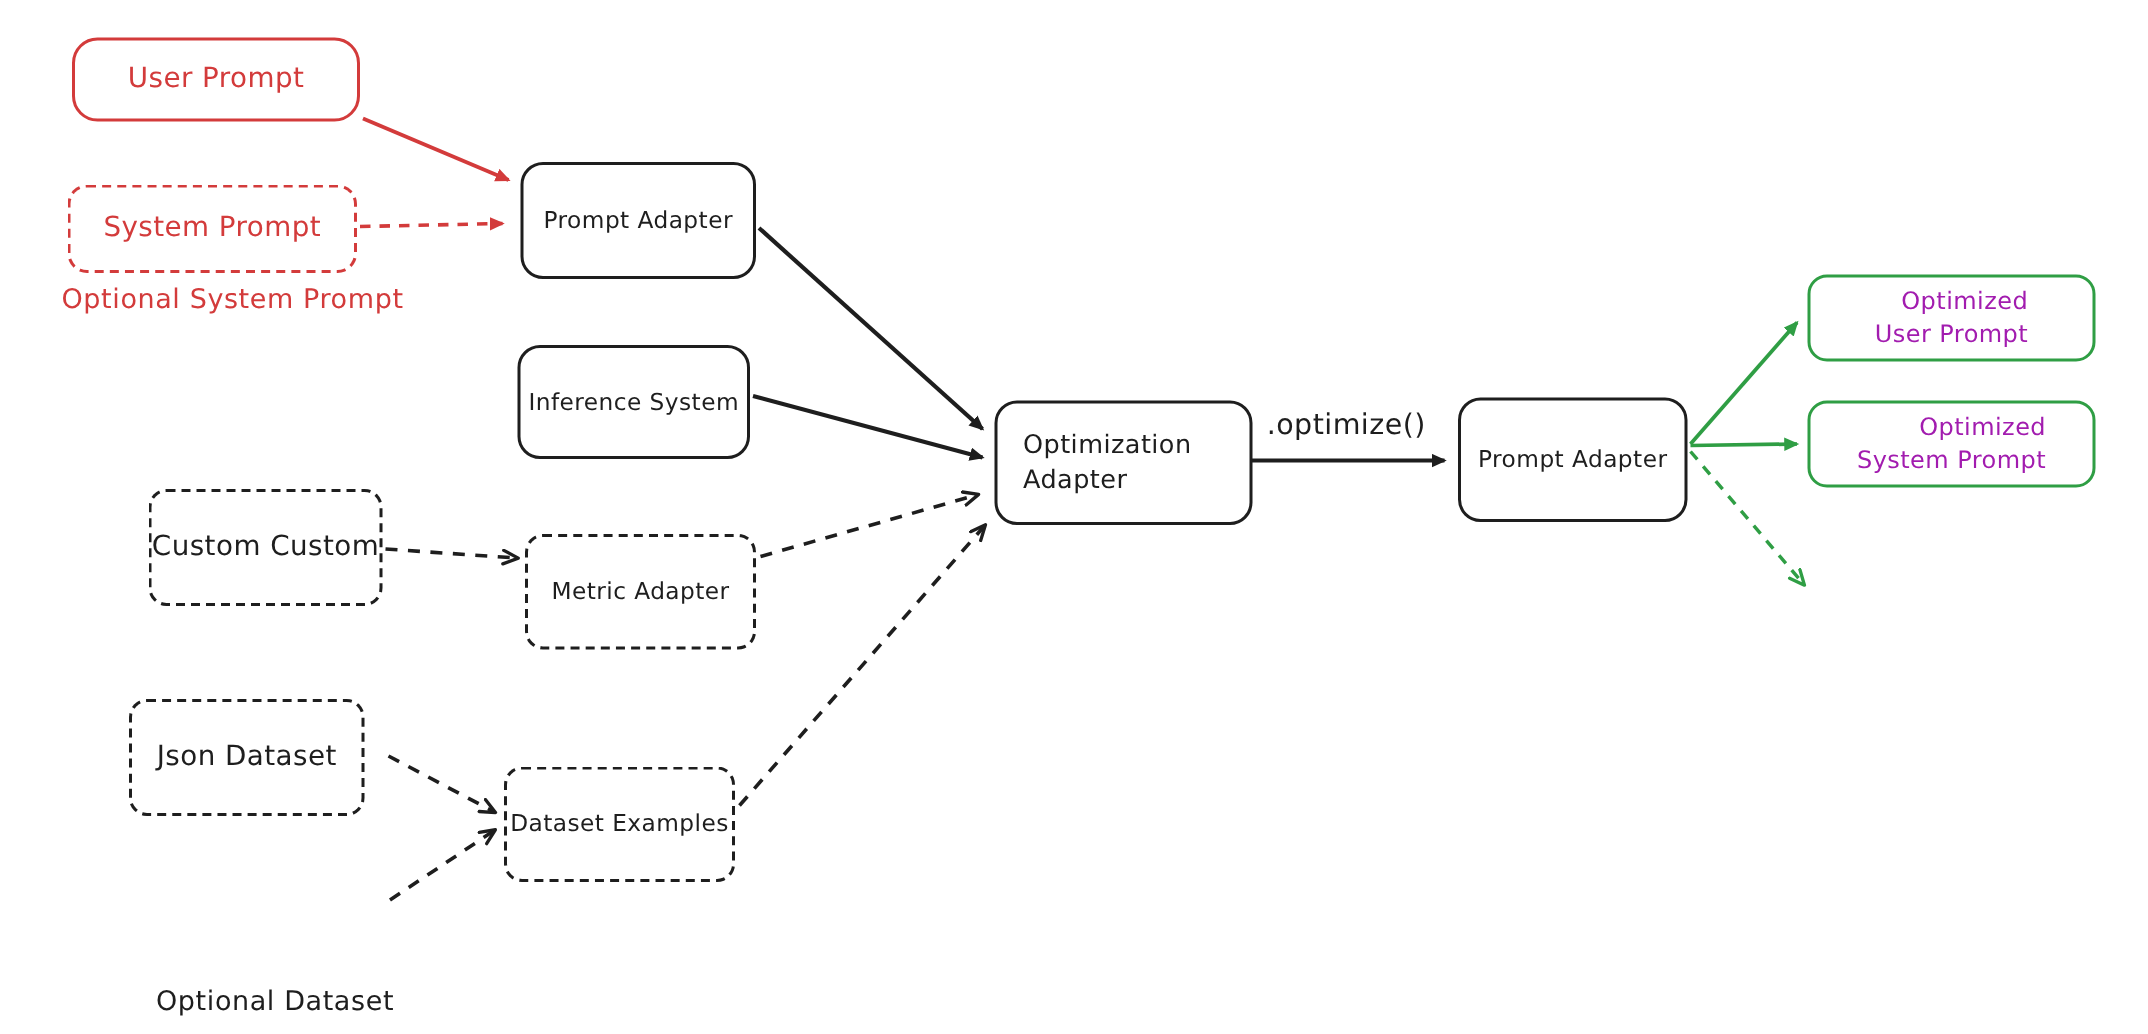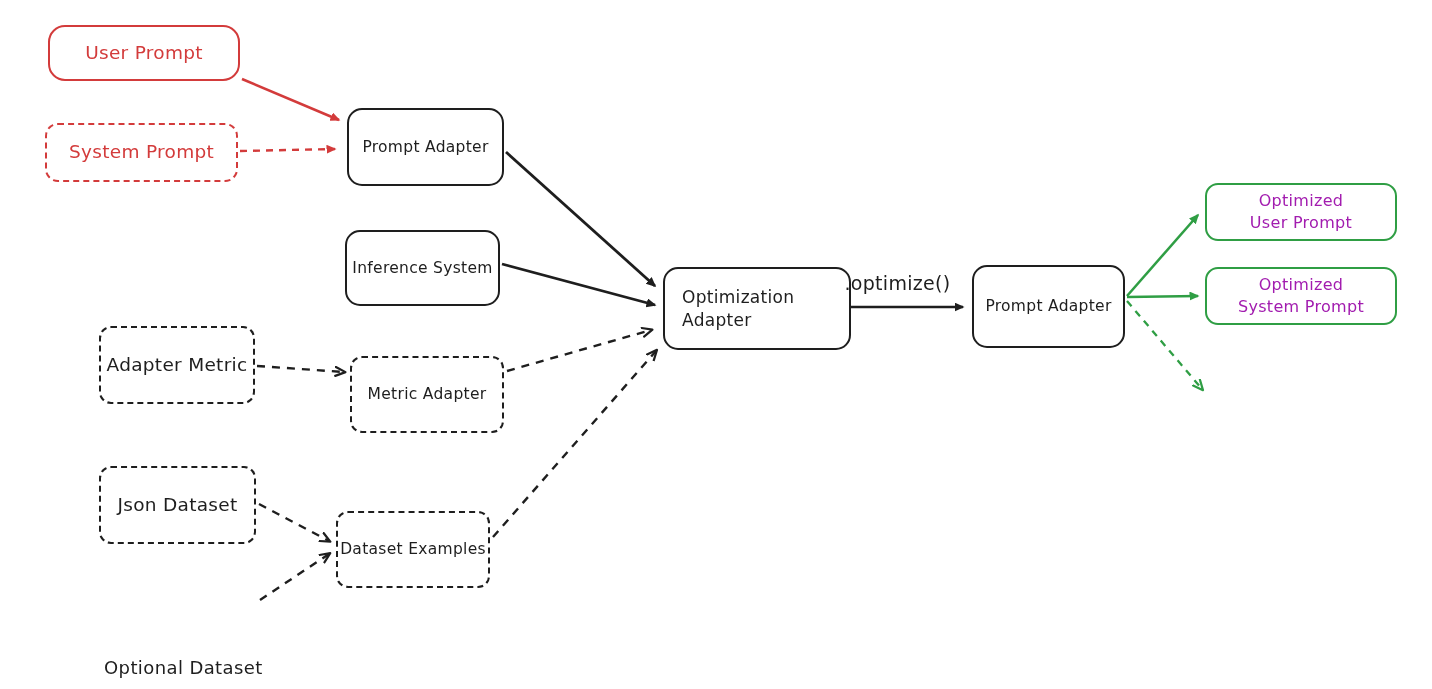--- a/index.html
+++ b/index.html
@@ -12,21 +12,21 @@
     overflow:hidden;
   }
   #edges{position:absolute;left:0;top:0;width:1432px;height:689px;}
   .node{
     position:absolute;
     box-sizing:border-box;
     border:2.3px solid #1e1e1e;
     border-radius:15px;
     background:#ffffff;
     display:flex;align-items:center;justify-content:center;
-    text-align:center;
+    text-align:right;
     white-space:pre-line;
     font-size:15.5px;
     line-height:1.35;
     letter-spacing:0.3px;
   }
   .node.big{font-size:18.5px;}
   .node.dashed{border-style:dashed;}
   .node.red{border-color:#d33b3b;color:#d33b3b;}
   .node.green{border-color:#2f9e44;color:#a21caf;}
   .node.left-text{justify-content:flex-start;text-align:left;padding-left:17px;}
@@ -85,38 +85,39 @@
 
     <path d="M1127,296 L1198,215" stroke="#2f9e44" stroke-width="2.5" fill="none" marker-end="url(#mFillGreen)"></path>
     <path d="M1127,297 L1198,296" stroke="#2f9e44" stroke-width="2.5" fill="none" marker-end="url(#mFillGreen)"></path>
     <path d="M1127,301 L1202,389" stroke="#2f9e44" stroke-width="2.3" fill="none" stroke-dasharray="7 6" marker-end="url(#mOpenGreen)"></path>
   </svg>
 
   <div class="node red big" style="left:48px;top:25px;width:192px;height:56px;border-radius:17px;">User Prompt</div>
 
   <div class="node red big dashed" style="left:45px;top:123px;width:193px;height:59px;border-radius:13px;">System Prompt</div>
 
+  <div class="caption red" style="left:41px;top:189px;">Optional System Prompt</div>
 
   <div class="node" style="left:347px;top:108px;width:157px;height:78px;">Prompt Adapter</div>
 
   <div class="node" style="left:345px;top:230px;width:155px;height:76px;">Inference System</div>
 
-  <div class="node big dashed" style="left:99px;top:326px;width:156px;height:78px;border-radius:12px;">Adapter Metric</div>
+  <div class="node big dashed" style="left:99px;top:326px;width:156px;height:78px;border-radius:12px;">Custom Custom</div>
 
 
   <div class="node dashed" style="left:350px;top:356px;width:154px;height:77px;border-radius:12px;">Metric Adapter</div>
 
-  <div class="node big dashed" style="left:99px;top:466px;width:157px;height:78px;border-radius:12px;">Json Dataset</div>
+  <div class="node big dashed" style="left:86px;top:466px;width:157px;height:78px;border-radius:12px;">Json Dataset</div>
 
 
   <div class="caption" style="left:104px;top:657px;">Optional Dataset</div>
 
   <div class="node dashed" style="left:336px;top:511px;width:154px;height:77px;border-radius:12px;">Dataset Examples</div>
 
-  <div class="node left-text" style="left:663px;top:267px;width:188px;height:83px;font-size:17px;">Optimization
+  <div class="node left-text" style="left:663px;top:267px;width:172px;height:83px;font-size:17px;">Optimization
 Adapter</div>
 
   <div class="edge-label" style="left:840px;top:272px;width:115px;">.optimize()</div>
 
   <div class="node" style="left:972px;top:265px;width:153px;height:83px;">Prompt Adapter</div>
 
   <div class="node green" style="left:1205px;top:183px;width:192px;height:58px;font-size:16px;border-radius:13px;">Optimized
 User Prompt</div>
 
   <div class="node green" style="left:1205px;top:267px;width:192px;height:58px;font-size:16px;border-radius:13px;">Optimized

